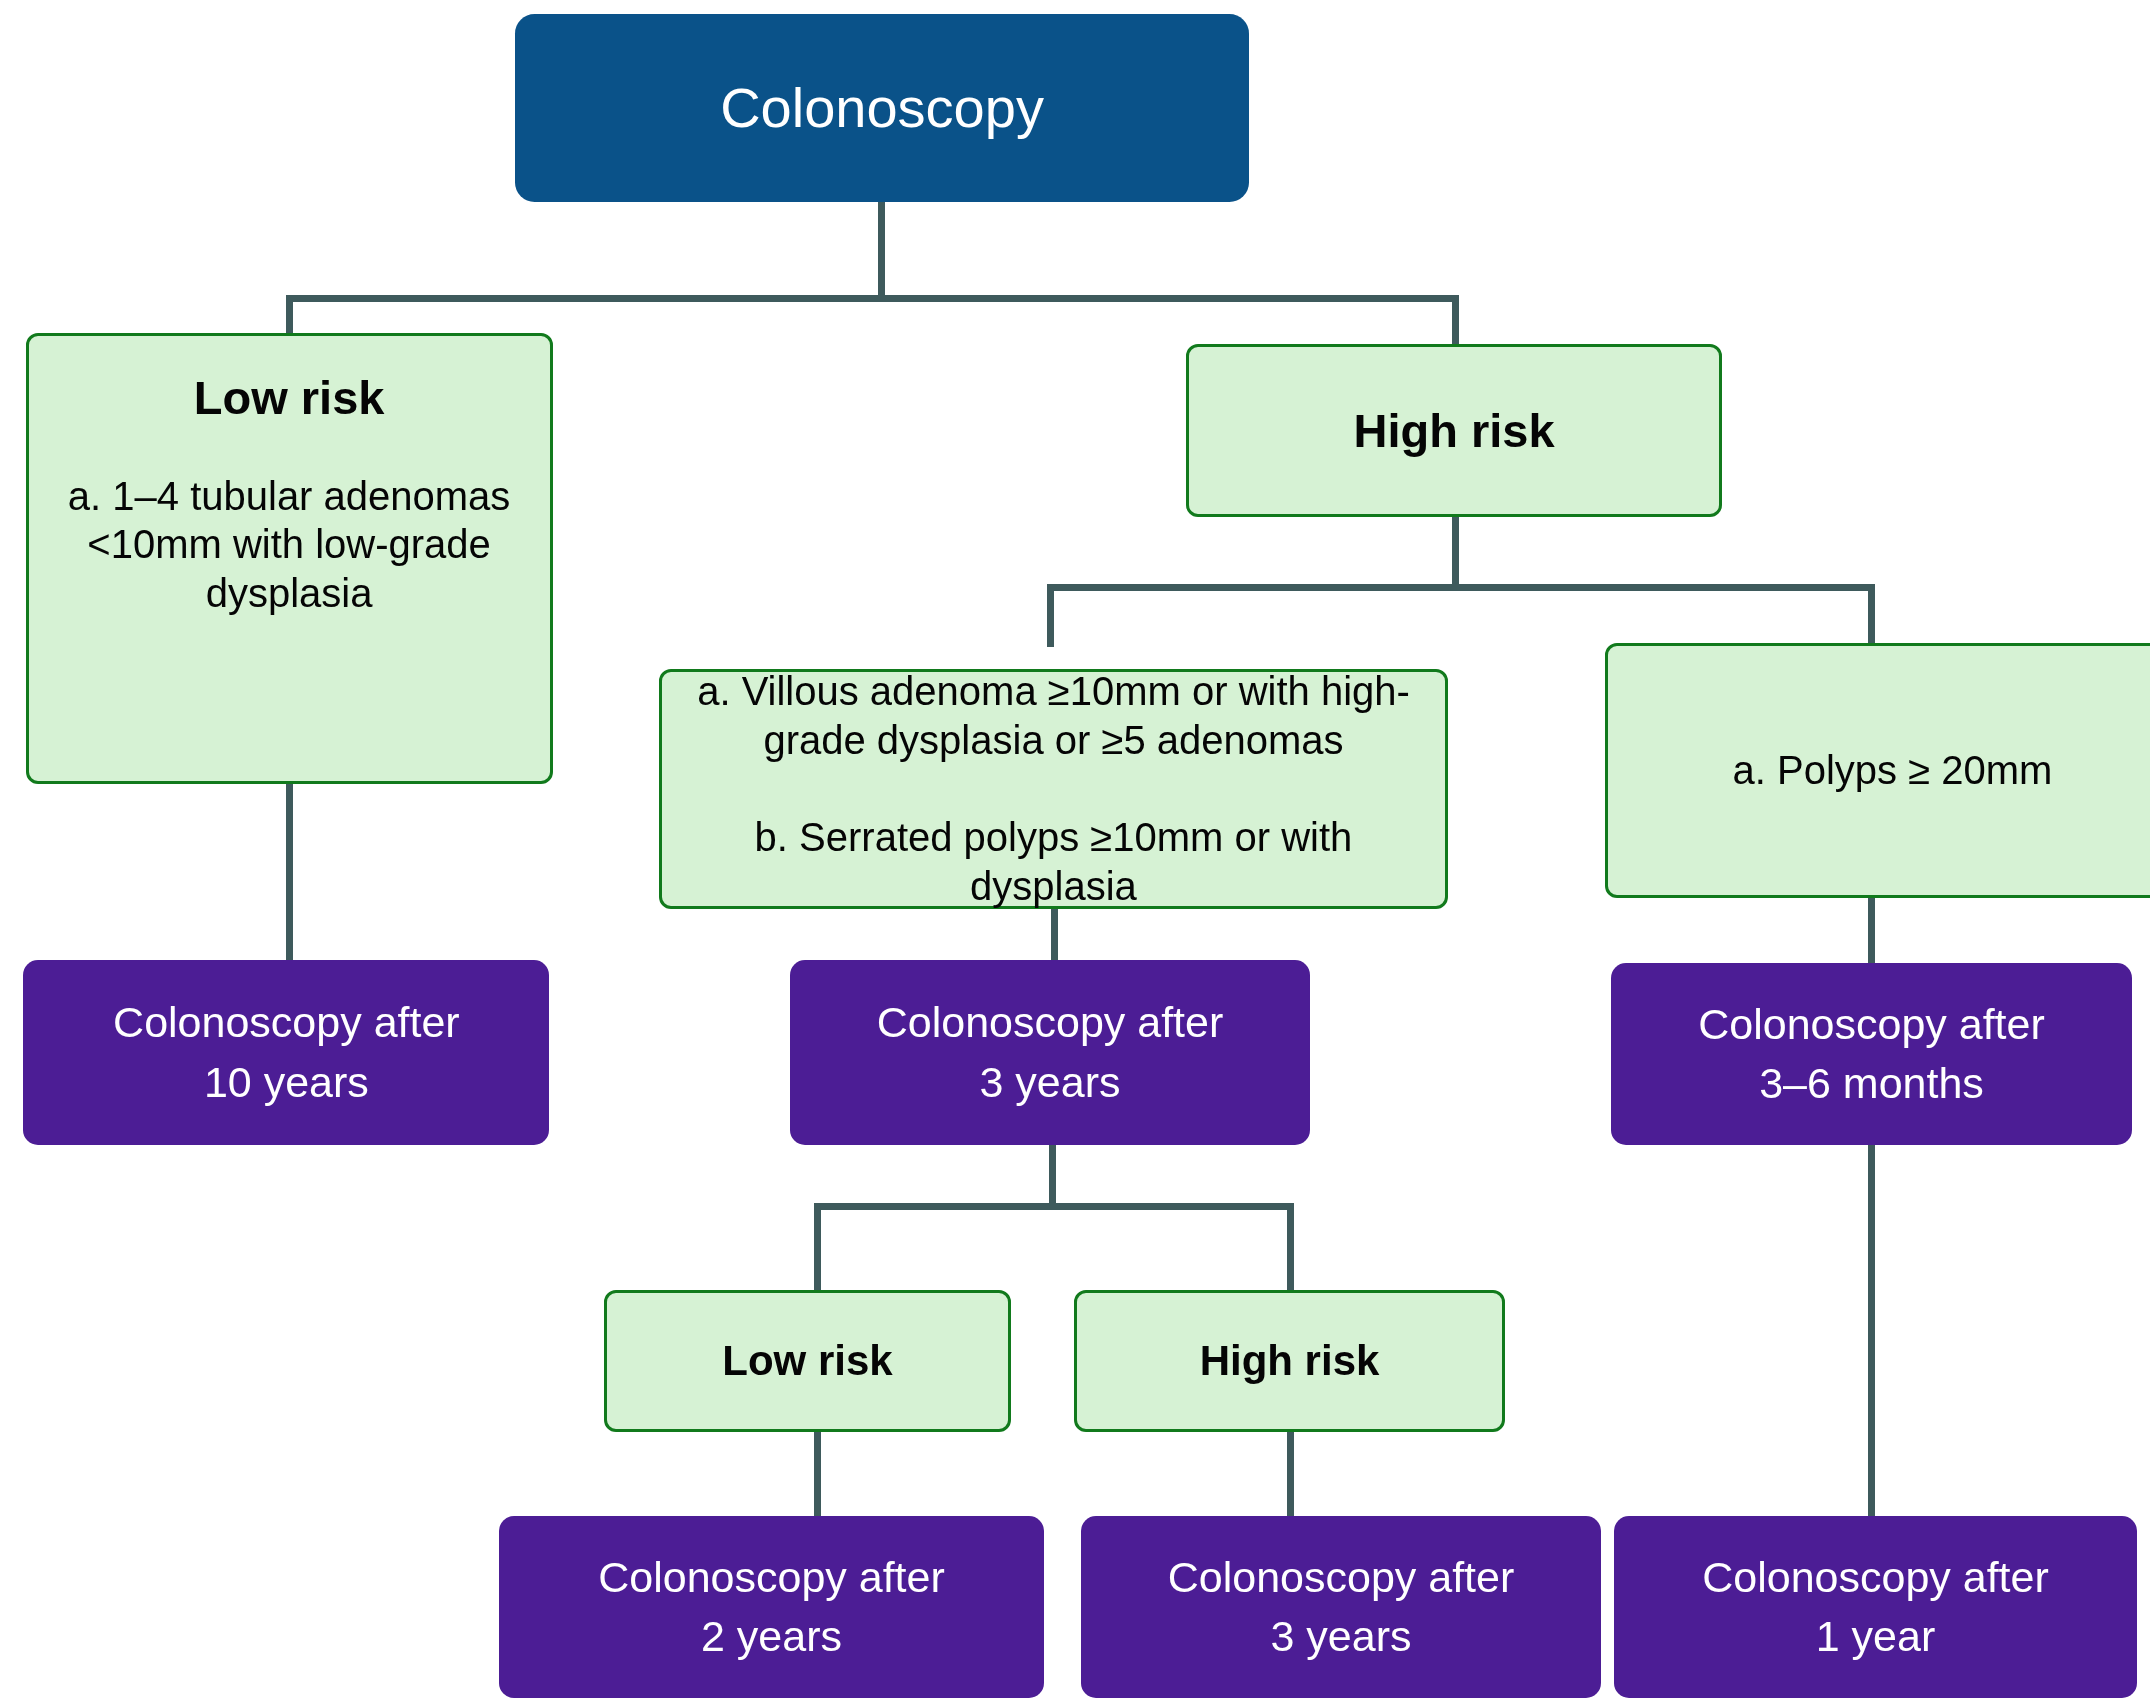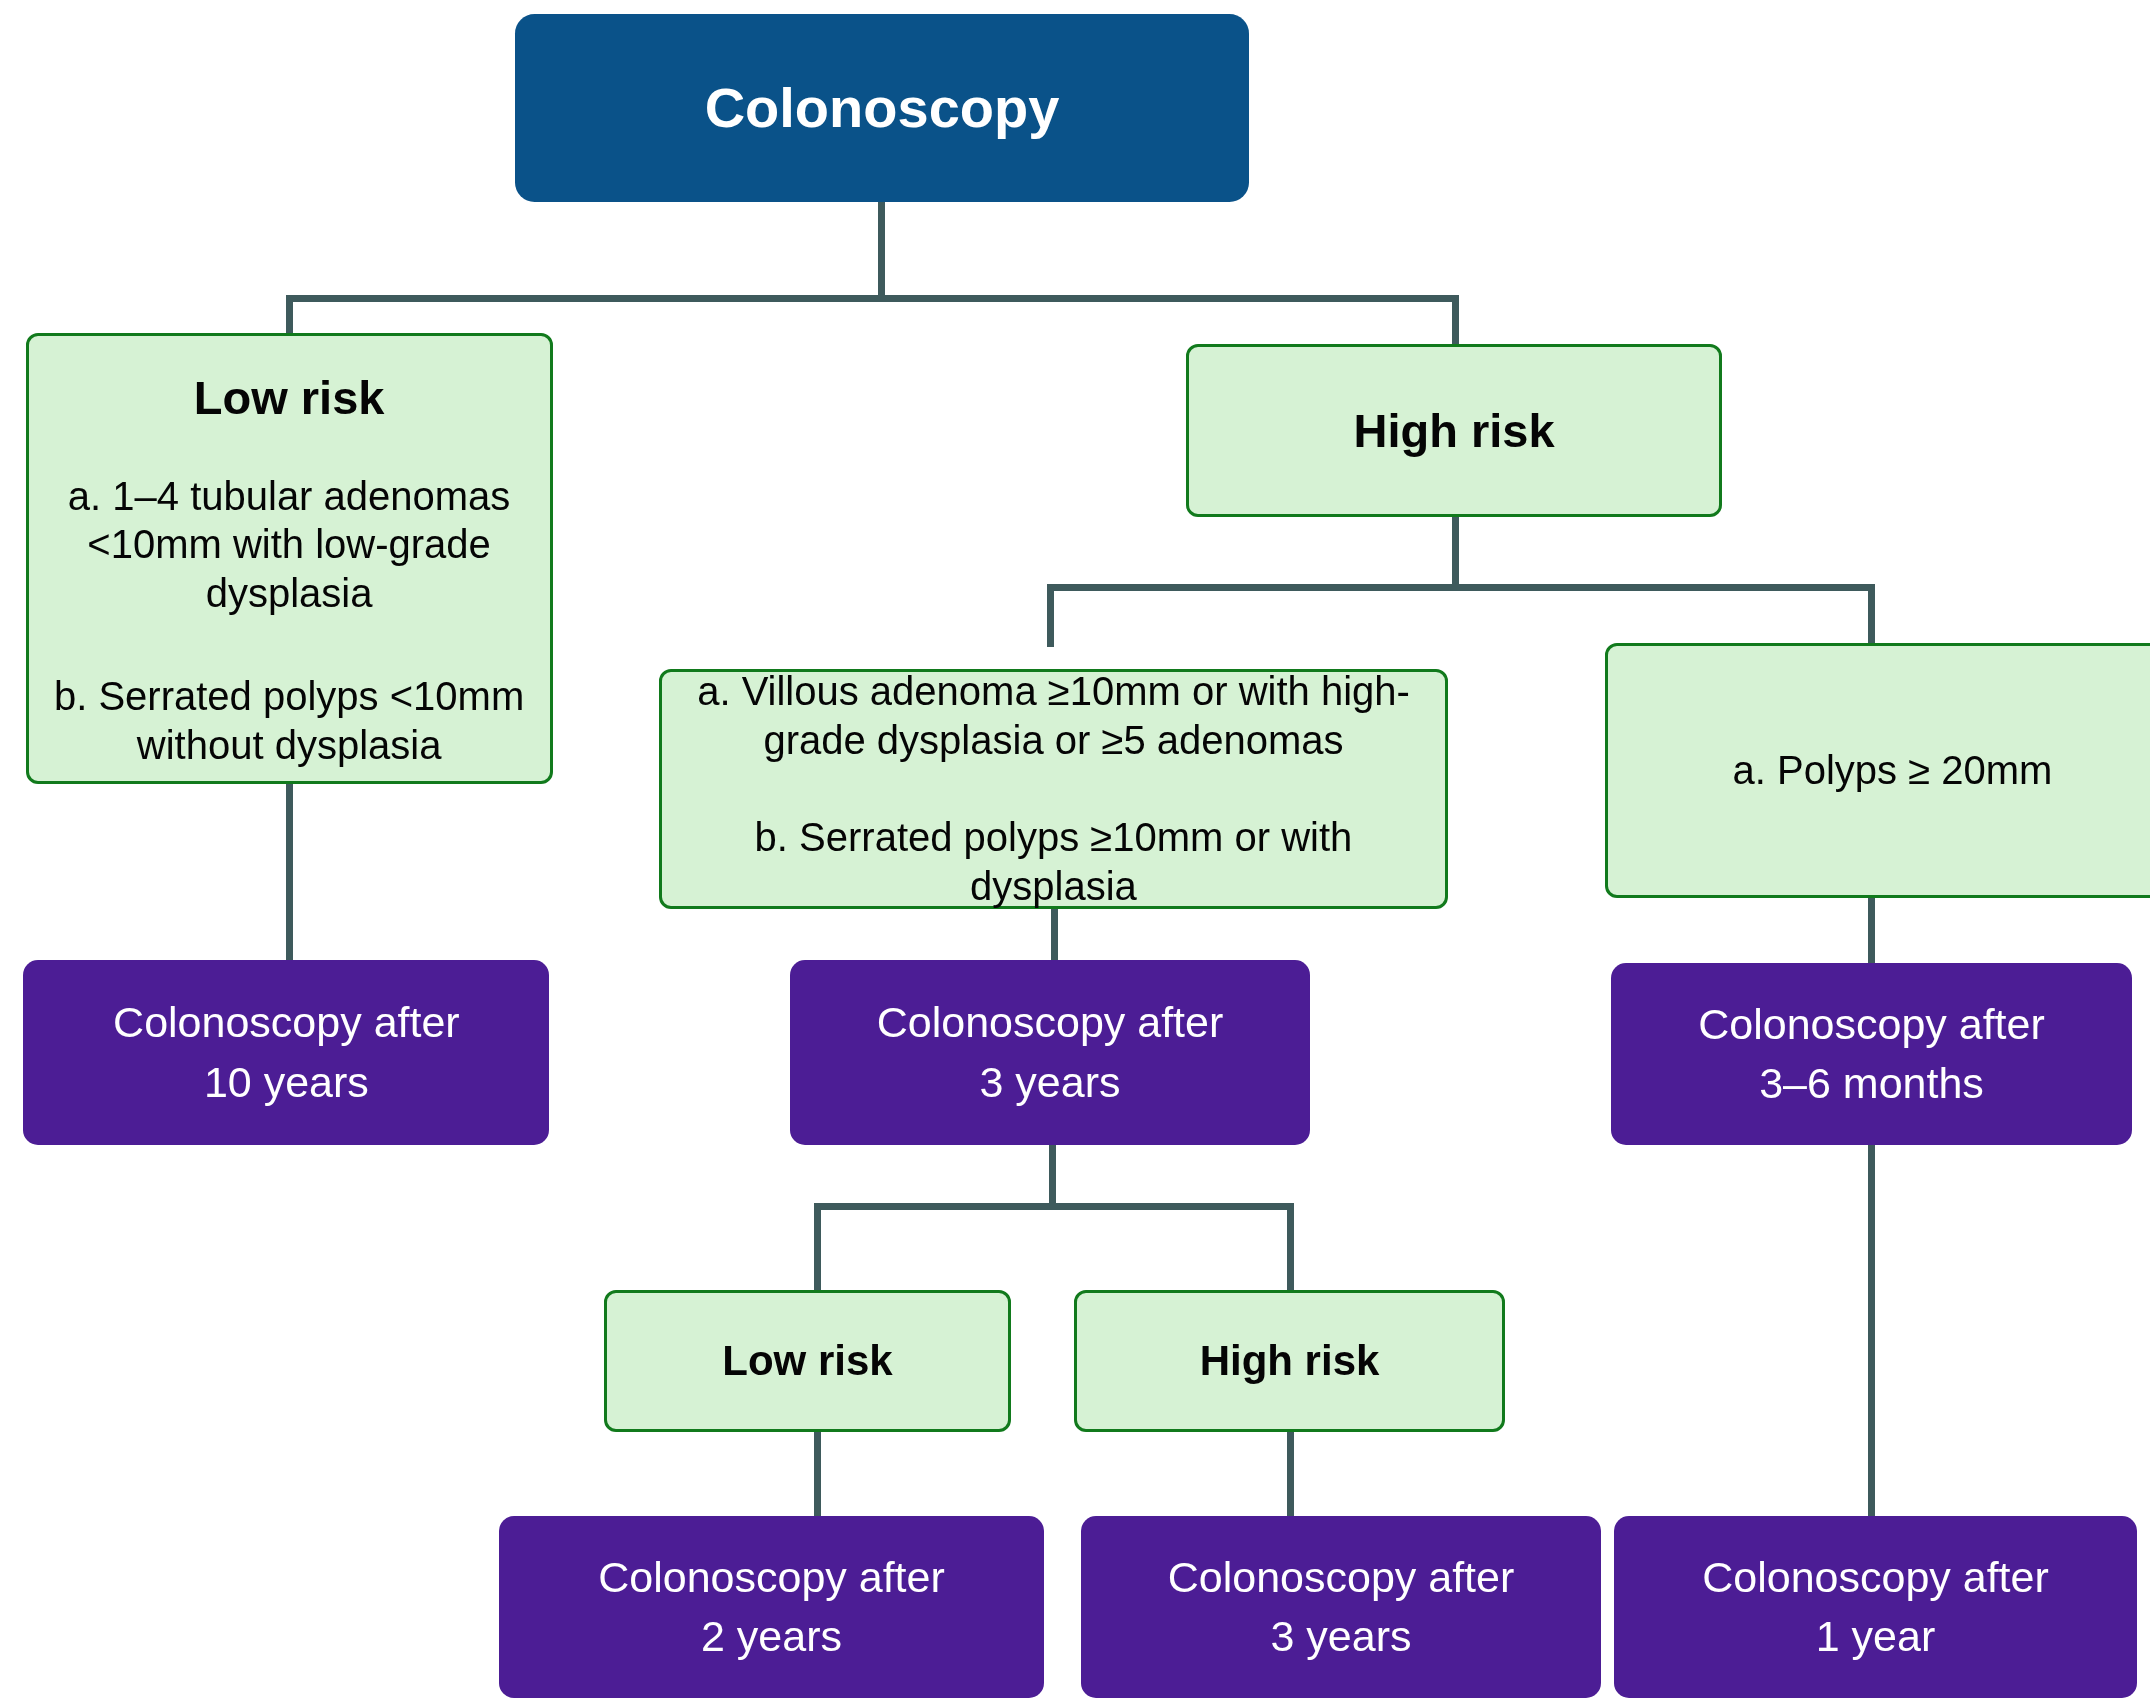--- a/index.html
+++ b/index.html
@@ -18,21 +18,21 @@
     align-items: center;
     justify-content: center;
     text-align: center;
     z-index: 2;
   }
   .root-node {
     background: #0A5289;
     border-radius: 19.6px;
     color: #ffffff;
     font-size: 56px;
-    font-weight: bold;
+    font-weight: normal;
   }
   .criteria-node {
     background: #D6F2D4;
     border: 3.8px solid #117A1C;
     border-radius: 12px;
     color: #050505;
   }
   .criteria-heading {
     font-size: 47px;
     font-weight: bold;
@@ -116,21 +116,20 @@
 <div class="conn" id="c-high2-out"></div>
 <div class="conn" id="c-36m-out"></div>
 
 <div class="node root-node" id="n-root">
   <span>Colonoscopy</span>
 </div>
 
 <div class="node criteria-node" id="n-lowrisk">
   <div class="criteria-heading">Low risk</div>
   <p class="criteria-text">a. 1–4 tubular adenomas &lt;10mm with low-grade dysplasia</p>
-  <p class="criteria-text">b. Serrated polyps &lt;10mm without dysplasia</p>
 </div>
 
 <div class="node criteria-node" id="n-highrisk">
   <div class="criteria-heading">High risk</div>
 </div>
 
 <div class="node criteria-node" id="n-villous">
   <p class="criteria-text">a. Villous adenoma ≥10mm or with high-grade dysplasia or ≥5 adenomas</p>
   <p class="criteria-text">b. Serrated polyps ≥10mm or with dysplasia</p>
 </div>

